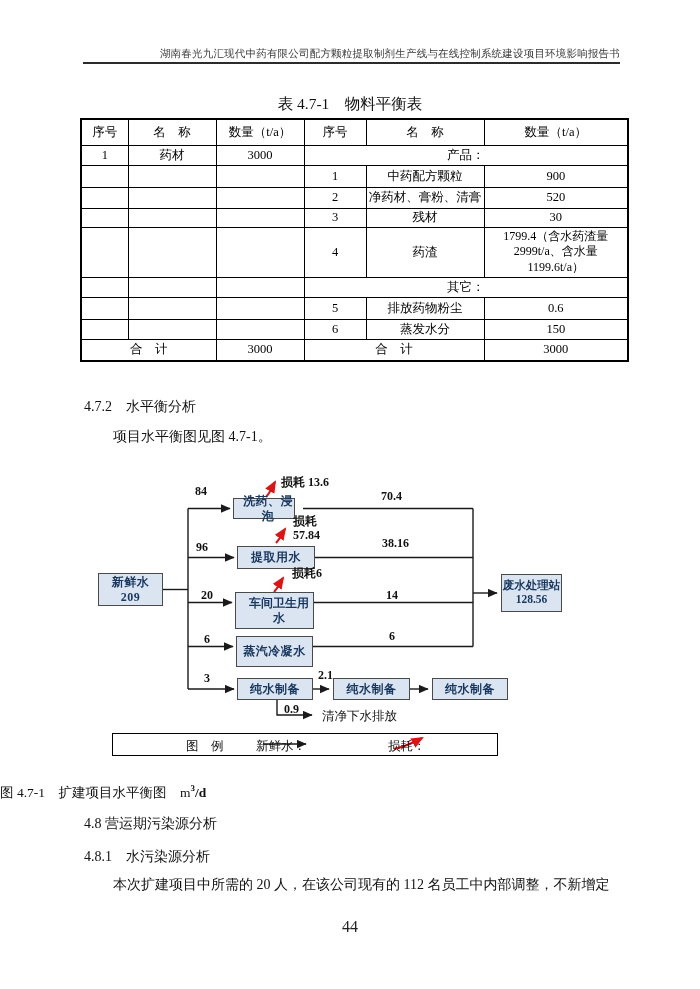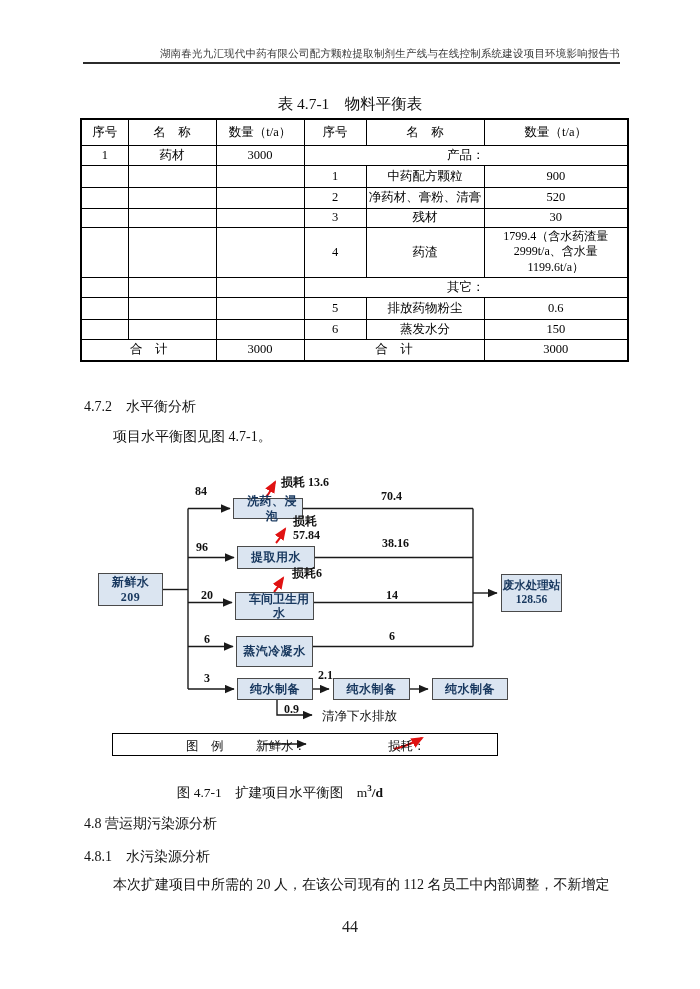--- a/index.html
+++ b/index.html
@@ -29,21 +29,21 @@
   .dbox{position:absolute;box-sizing:border-box;background:#dbe5f1;border:1.4px solid #4a4a4a;
         color:#17375e;font-weight:bold;font-size:12px;line-height:1.2;letter-spacing:.5px;
         display:flex;flex-direction:column;align-items:center;justify-content:center;text-align:center;}
   .dbox.small{font-size:11.5px;letter-spacing:0;}
   .flabel{position:absolute;font-weight:bold;font-size:12px;color:#111;white-space:nowrap;}
   .flabel.plain{font-weight:normal;font-size:12.5px;}
   .overlay{position:absolute;left:0;top:0;pointer-events:none;}
   .legend-box{position:absolute;left:112px;top:733px;width:386px;height:23px;
               border:1.2px solid #000;box-sizing:border-box;}
   .legend-box span{position:absolute;top:4px;font-size:12.5px;color:#111;white-space:nowrap;margin-left:40px;}
-  .fig-caption{position:absolute;top:783px;left:0;width:560px;text-align:center;font-size:13.5px;color:#111;}
+  .fig-caption{position:absolute;top:783px;left:0;width:560px;font-size:13.5px;color:#111;}
   .fig-caption .unit{font-weight:bold;}
   .fig-caption sup{font-size:9px;font-weight:bold;}
 
   .footer-page{position:absolute;top:918px;left:0;width:700px;text-align:center;font-size:16px;color:#222;}
 </style>
 </head>
 <body>
 
 <div class="page">
 
@@ -175,23 +175,23 @@
       <path d="M276,543 C280,539 281,535 285,529" marker-end="url(#ar)"></path>
       <path d="M274,592 C278,588 279,584 283,578" marker-end="url(#ar)"></path>
       <path d="M394,749 C403,747 413,743 422,738" marker-end="url(#ar)"></path>
     </g>
   </svg>
 
   <div class="dbox" style="left:98px;top:573px;width:65px;height:33px;">
     <div>新鲜水</div>
     <div>209</div>
   </div>
-  <div class="dbox" style="left:233px;top:498px;width:70px;height:21px;padding-left:8px;">洗药、浸泡</div>
+  <div class="dbox" style="left:233px;top:498px;width:62px;height:21px;padding-left:8px;">洗药、浸泡</div>
   <div class="dbox" style="left:237px;top:546px;width:78px;height:23px;">提取用水</div>
-  <div class="dbox" style="left:235px;top:592px;width:79px;height:28px;letter-spacing:0;padding-left:9px;">车间卫生用水</div>
+  <div class="dbox" style="left:235px;top:592px;width:79px;height:37px;letter-spacing:0;padding-left:9px;">车间卫生用水</div>
   <div class="dbox" style="left:236px;top:636px;width:77px;height:31px;">蒸汽冷凝水</div>
   <div class="dbox" style="left:237px;top:678px;width:76px;height:22px;">纯水制备</div>
   <div class="dbox" style="left:333px;top:678px;width:77px;height:22px;">纯水制备</div>
   <div class="dbox" style="left:432px;top:678px;width:76px;height:22px;">纯水制备</div>
   <div class="dbox small" style="left:501px;top:574px;width:61px;height:38px;">
     <div>废水处理站</div>
     <div>128.56</div>
   </div>
 
   <div class="flabel" style="left:195px;top:484px;">84</div>

